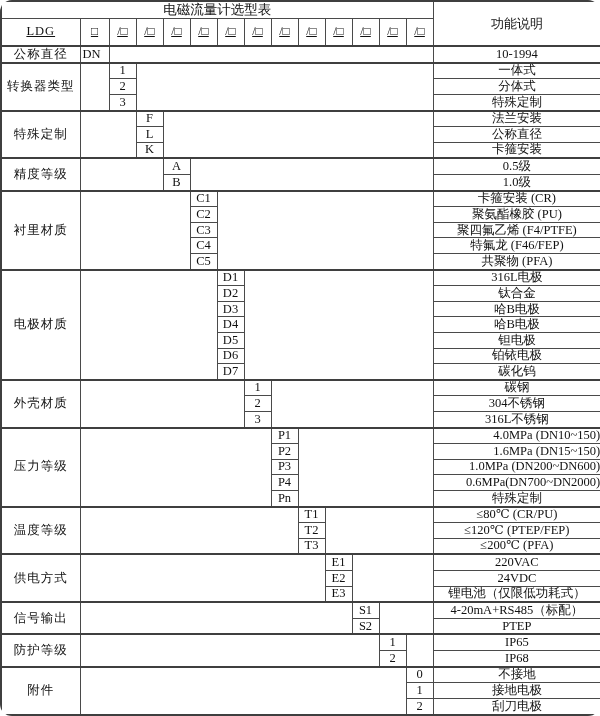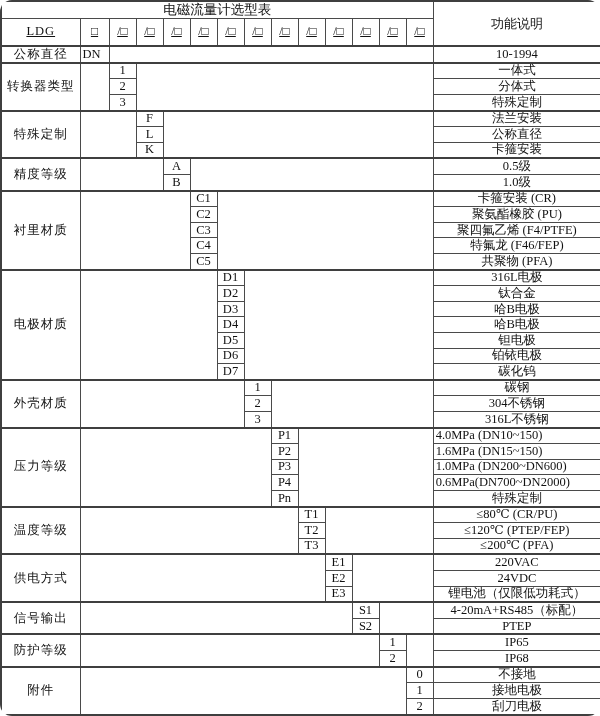--- a/index.html
+++ b/index.html
@@ -22,21 +22,21 @@
     white-space:nowrap;
     overflow:hidden;
   }
   tr.group-start > td{border-top-width:2px;border-top-color:#3f3f3f;}
   tr.title-row{height:17px;}
   tr.model-row{height:28px;text-decoration:underline;}
   td.title{font-size:13.5px;}
   td.rhead{font-size:13px;margin-top:48px;}
   td.box{font-size:12px;}
   td.lbl{letter-spacing:1px;}
-  td.desc.left{text-align:left;padding-left:2px;margin-left:48px;}
+  td.desc.left{text-align:right;padding-left:2px;margin-left:48px;}
   td.code.left{text-align:left;padding-left:2px;}
 </style>
 </head>
 <body>
 
 <div class="page">
 <table>
   <colgroup>
     <col style="width:79px">
     <col style="width:29px">

